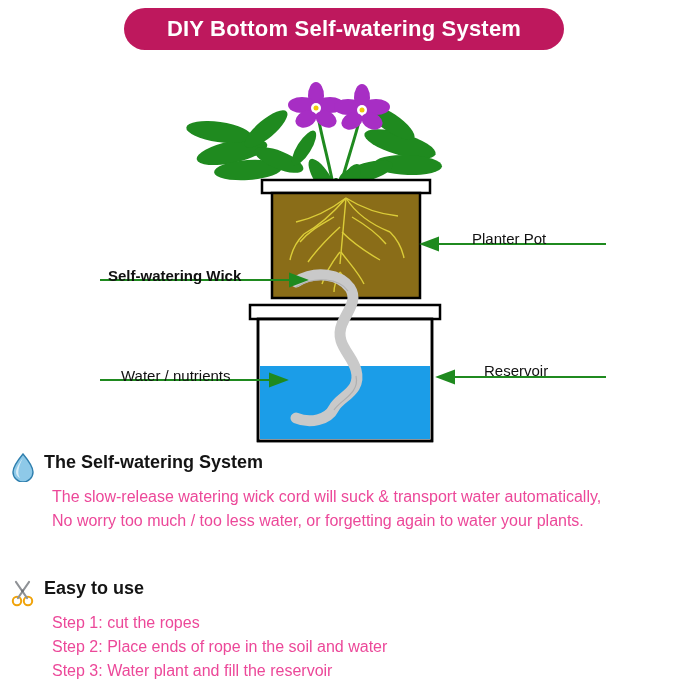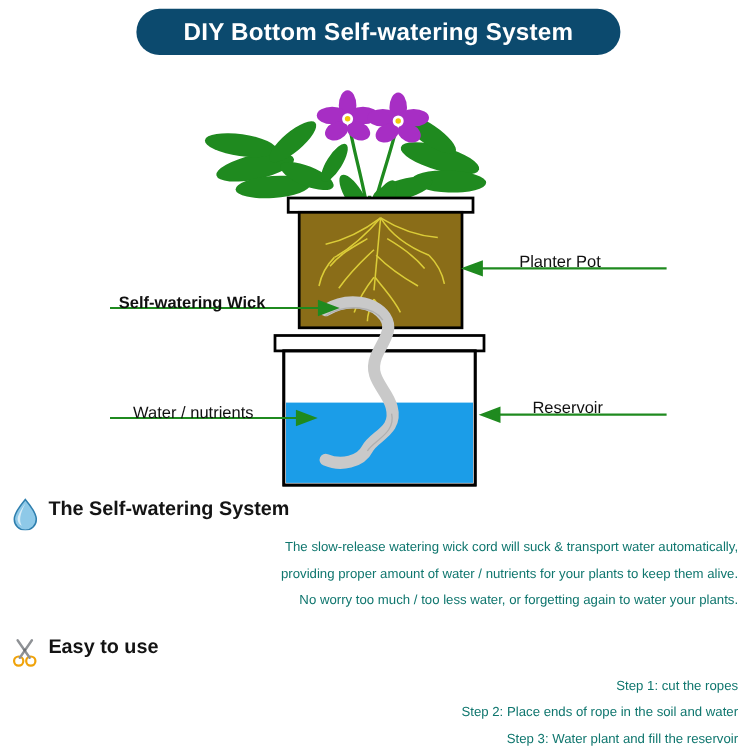--- a/index.html
+++ b/index.html
@@ -16,21 +16,21 @@
     overflow: hidden;
   }
 
   
   .title-banner {
     position: absolute;
     left: 124px;
     top: 8px;
     width: 440px;
     height: 42px;
-    background: #0c4a6e;
+    background: #be185d;
     border-radius: 21px;
     display: flex;
     align-items: center;
     justify-content: center;
   }
   .title-banner .title-text {
     color: #ffffff;
     font-size: 22px;
     font-weight: bold;
     letter-spacing: 0.2px;
@@ -84,24 +84,23 @@
     flex: 0 0 26px;
     position: relative;
   }
   .section-body {
     padding-left: 52px;
     padding-right: 8px;
     margin-top: 4px;
   }
   .section-body p {
     margin: 0 0 2px 0;
-    font-size: 12px;
+    font-size: 16px;
     line-height: 22px;
-    color: #0f766e;
-    text-align: right;
+    color: #ec4899;
   }
   .step-line {
     margin: 0 0 3px 0;
     font-size: 15px;
     line-height: 23px;
     color: #222222;
   }
 </style>
 </head>
 <body>
@@ -219,21 +218,20 @@
     <span class="section-icon">
       <svg width="26" height="30" viewBox="0 0 26 30" xmlns="http://www.w3.org/2000/svg">
         <path d="M13 2 C13 2 3 14 3 20 a10 10 0 0 0 20 0 C23 14 13 2 13 2 Z" fill="#8ec9e8" stroke="#2f7fae" stroke-width="1.4"></path>
         <path d="M13 6 C13 6 6 15 6 20 a7 7 0 0 0 4 6 C7 22 8 15 13 6 Z" fill="#ffffff" opacity="0.65"></path>
       </svg>
     </span>
     <span class="heading-text">The Self-watering System</span>
   </div>
   <div class="section-body">
     <p>The slow-release watering wick cord will suck &amp; transport water automatically,</p>
-    <p>providing proper amount of water / nutrients for your plants to keep them alive.</p>
     <p>No worry too much / too less water, or forgetting again to water your plants.</p>
   </div>
 </div>
 
 <div class="section" id="section-easy">
   <div class="section-heading">
     <span class="section-icon">
       <svg width="26" height="30" viewBox="0 0 26 30" xmlns="http://www.w3.org/2000/svg">
         <circle cx="7" cy="23" r="4.2" fill="none" stroke="#f0a30a" stroke-width="2"></circle>
         <circle cx="18" cy="23" r="4.2" fill="none" stroke="#f0a30a" stroke-width="2"></circle>

